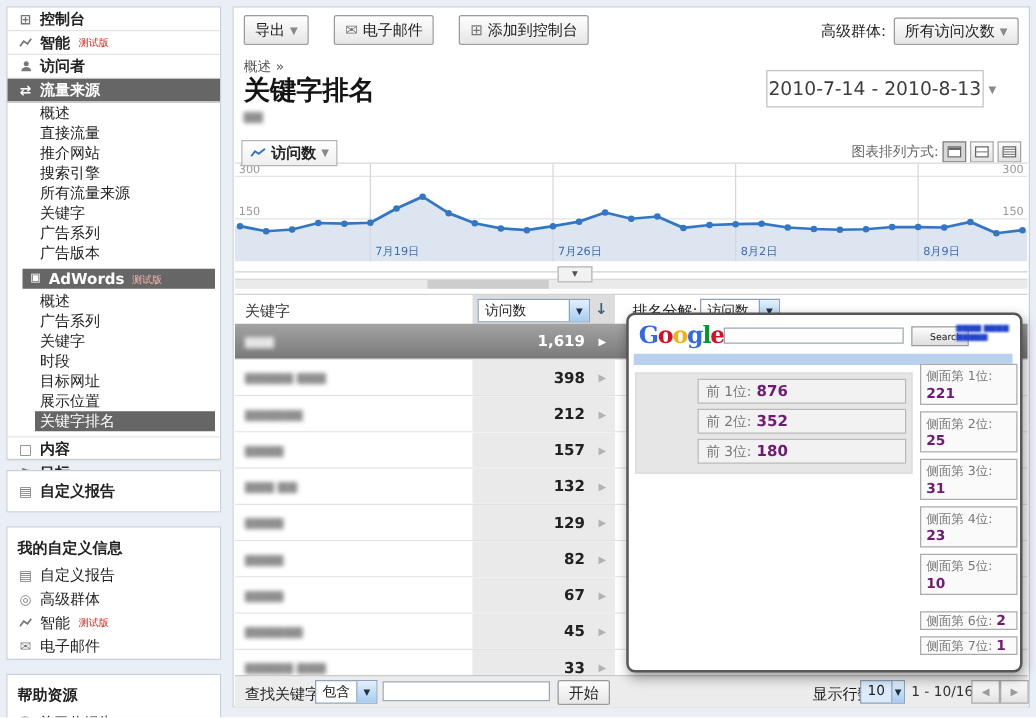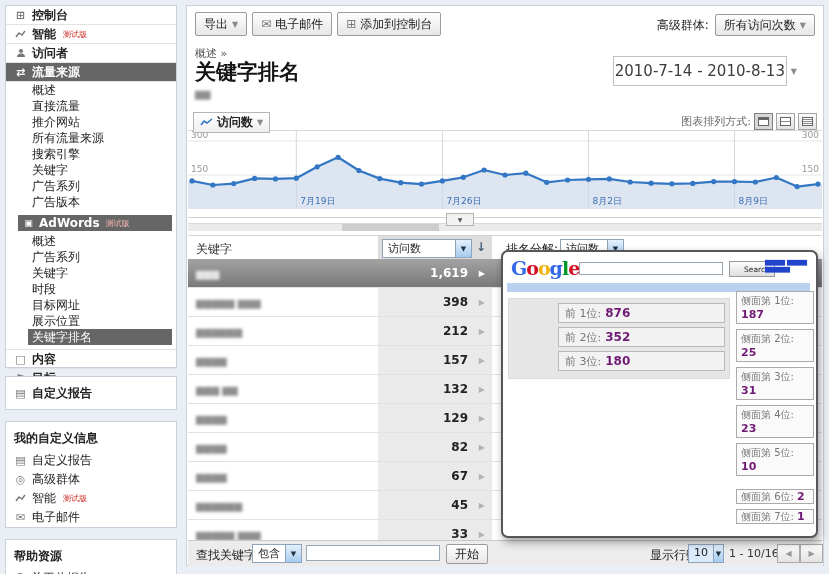--- a/index.html
+++ b/index.html
@@ -123,24 +123,24 @@
     <div class="ss">
         <span>概述</span>
       </div>
     <div class="ss">
         <span>直接流量</span>
       </div>
     <div class="ss">
         <span>推介网站</span>
       </div>
     <div class="ss">
+        <span>搜索引擎</span>
+      </div>
+    <div class="ss">
         <span>所有流量来源</span>
-      </div>
-    <div class="ss">
-        <span>搜索引擎</span>
       </div>
     <div class="ss">
         <span>关键字</span>
       </div>
     <div class="ss">
         <span>广告系列</span>
       </div>
     <div class="ss">
         <span>广告版本</span>
       </div>
@@ -215,21 +215,21 @@
   <div class="sbox" style="top:539px;height:45px;">
     <div class="sbt">帮助资源</div>
     <div class="sitem">
       <span class="ic" style="border:1px solid #888;border-radius:50%;width:10px;height:10px;font-size:8px;align-items:center;">?</span>
       <span>关于此报告</span>
     </div>
   </div>
 
   <div id="main">
 
-    <div class="abs" style="left:8px;top:6px;display:flex;gap:5px;">
+    <div class="abs" style="left:8px;top:6px;display:flex;gap:20px;">
       <div class="tbtn">
         <span>导出</span>
           <span class="dis">▼</span>
       </div>
       <div class="tbtn">
         <span style="color:#777;">✉</span>
           <span>电子邮件</span>
       </div>
       <div class="tbtn">
         <span style="color:#777;">⊞</span>
@@ -494,21 +494,21 @@
       </div>
       <div class="pbox">
         <span class="plab">前 3位:</span>
         <span class="pval">180</span>
       </div>
     </div>
 
     <div class="rcol">
       <div class="sbx">
         <div class="plab">侧面第 1位:</div>
-        <div class="pval">187</div>
+        <div class="pval">221</div>
       </div>
       <div class="sbx">
         <div class="plab">侧面第 2位:</div>
         <div class="pval">25</div>
       </div>
       <div class="sbx">
         <div class="plab">侧面第 3位:</div>
         <div class="pval">31</div>
       </div>
       <div class="sbx">

